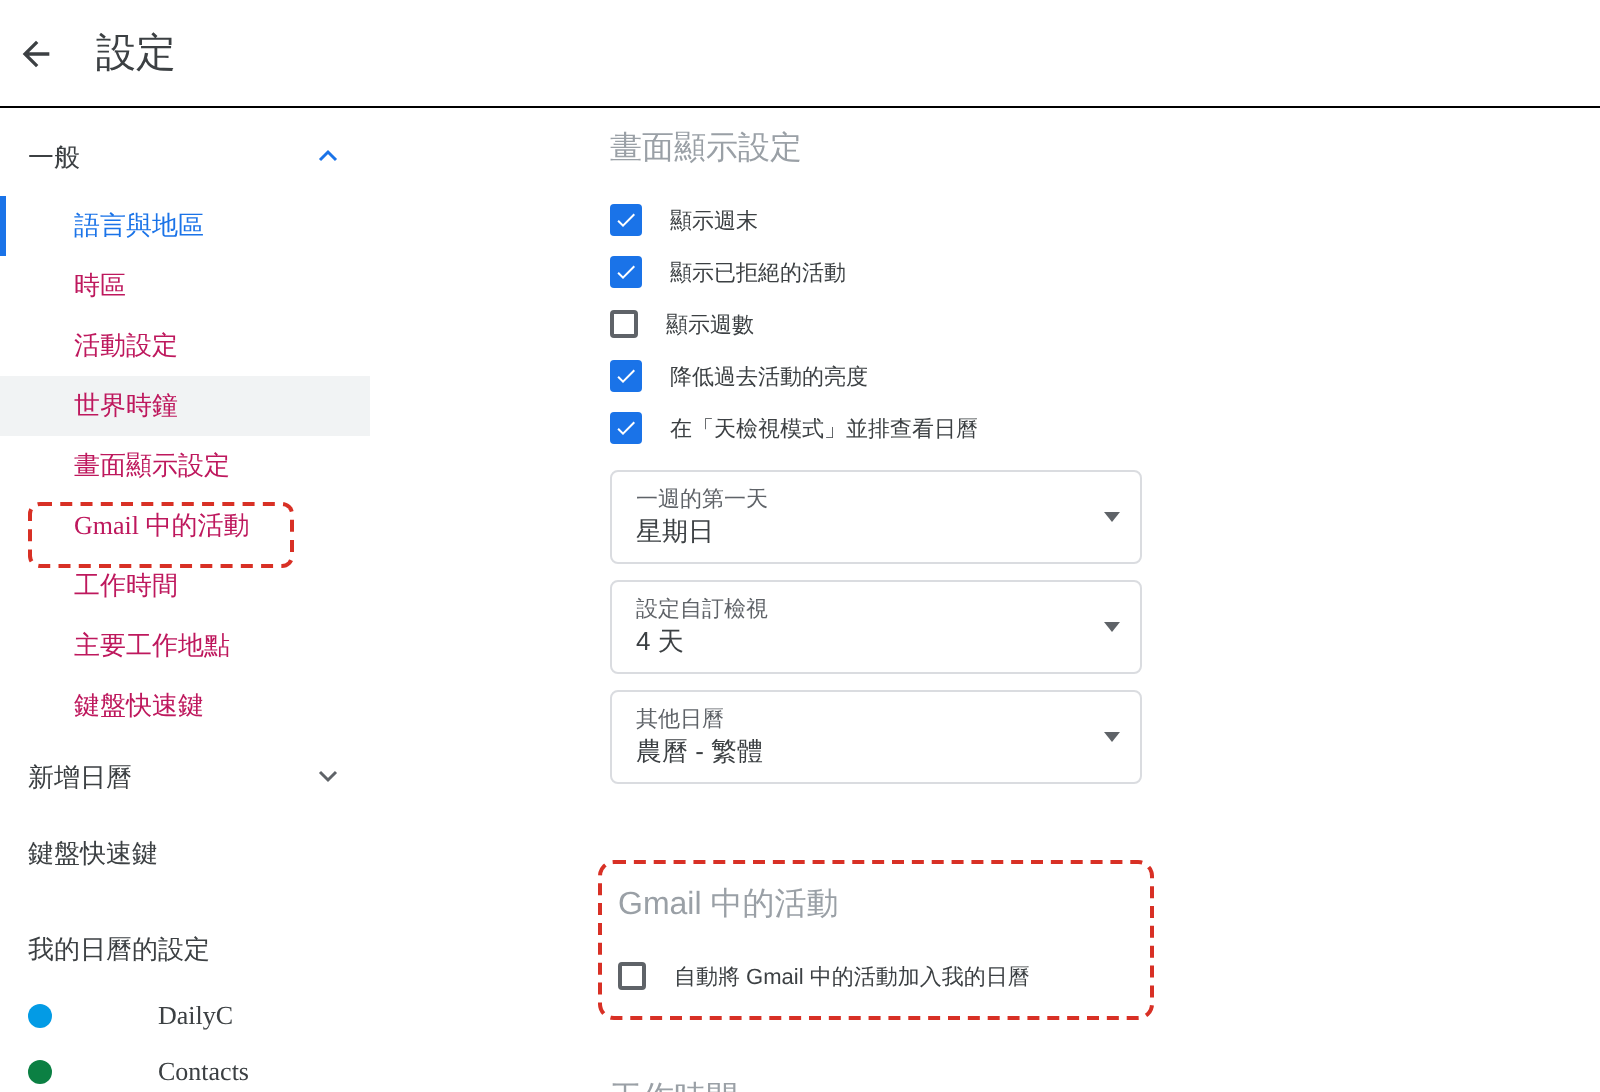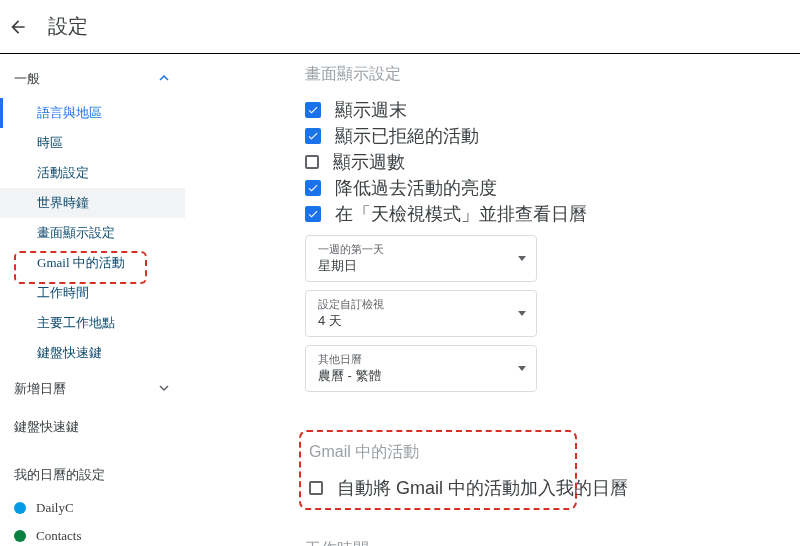--- a/index.html
+++ b/index.html
@@ -53,21 +53,21 @@
   }
   .chevron {
     width: 10px; height: 10px;
   }
   .side-item {
     display: flex;
     align-items: center;
     height: 30px;
     padding-left: 34px;
     font-size: 13px;
-    color: #0c4a6e;
+    color: #be185d;
     cursor: pointer;
     border-left: 3px solid transparent;
   }
   .side-item.active {
     color: #1a73e8;
     border-left: 3px solid #1a73e8;
   }
   .side-item.hover {
     background: #f1f3f4;
   }
@@ -82,20 +82,21 @@
     pointer-events: none;
   }
   .side-cal-item {
     display: flex;
     align-items: center;
     height: 28px;
     padding-left: 14px;
     font-size: 13px;
     color: #3c4043;
     cursor: pointer;
+    gap: 43px;
   }
   .dot {
     width: 12px; height: 12px;
     border-radius: 50%;
     margin-right: 10px;
     flex-shrink: 0;
   }
   .main {
     flex: 1;
     padding: 0 20px 0 120px;
@@ -125,33 +126,33 @@
   }
   .chk.checked {
     background: #1a73e8;
   }
   .chk.unchecked {
     border: 2px solid #5f6368;
     width: 14px; height: 14px;
   }
   .chk.checked svg { display: block; }
   .chk-label {
-    font-size: 18px;
+    font-size: 11px;
     color: #3c4043;
   }
   .dropdown {
     margin-top: 8px;
     border: 1px solid #dadce0;
     border-radius: 4px;
     padding: 6px 10px 6px 12px;
     display: flex;
     justify-content: space-between;
     align-items: center;
     cursor: pointer;
-    width: 232px;
+    width: 266px;
     gap: 44px;
   }
   .dropdown-inner { display: flex; flex-direction: column; }
   .dropdown-label {
     font-size: 11px;
     color: #5f6368;
   }
   .dropdown-value {
     font-size: 13px;
     color: #3c4043;

